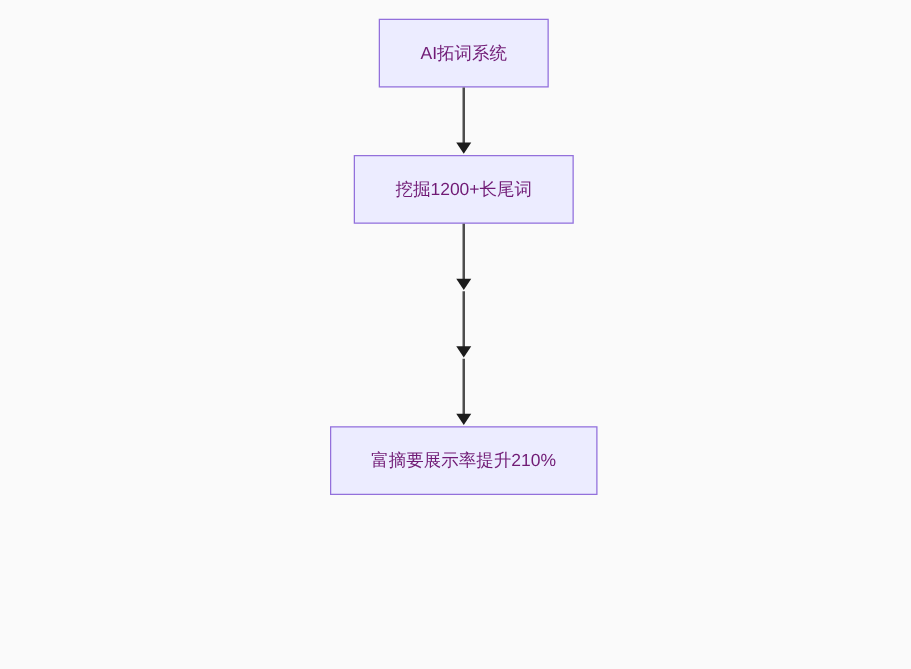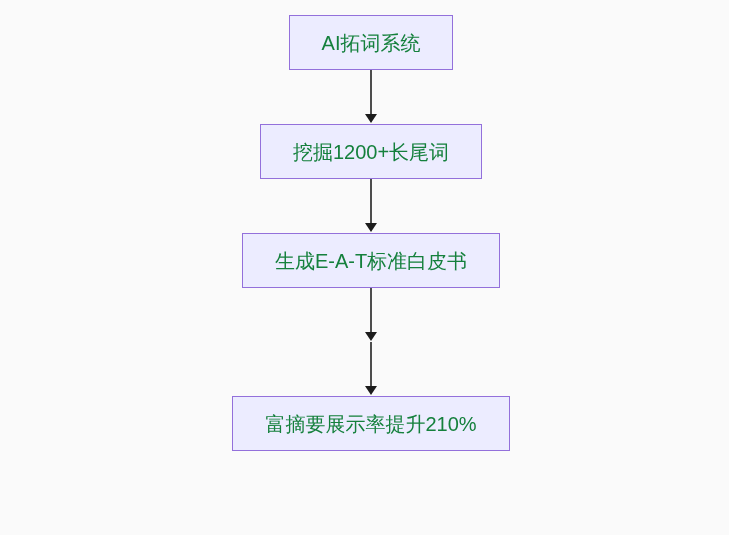--- a/index.html
+++ b/index.html
@@ -20,22 +20,22 @@
   }
 
   .node {
     min-height: 55px;
     padding: 14px 32px;
     display: flex;
     align-items: center;
     justify-content: center;
     background: #ececff;
     border: 1.5px solid #9370db;
-    color: #15803d;
-    font-size: 20px;
+    color: #701a75;
+    font-size: 14px;
     line-height: 1.2;
     white-space: nowrap;
     text-align: center;
   }
 
   .edge {
     height: 54px;
     width: 14px;
     display: flex;
     flex-direction: column;
@@ -68,21 +68,20 @@
     <div class="head"></div>
   </div>
 
   <div class="node">挖掘1200+长尾词</div>
 
   <div class="edge">
     <div class="shaft"></div>
     <div class="head"></div>
   </div>
 
-  <div class="node">生成E-A-T标准白皮书</div>
 
   <div class="edge">
     <div class="shaft"></div>
     <div class="head"></div>
   </div>
 
 
   <div class="edge">
     <div class="shaft"></div>
     <div class="head"></div>

